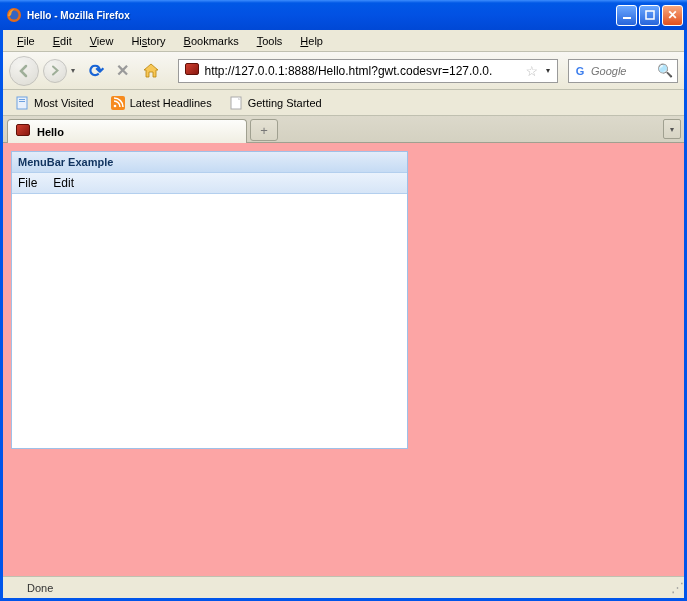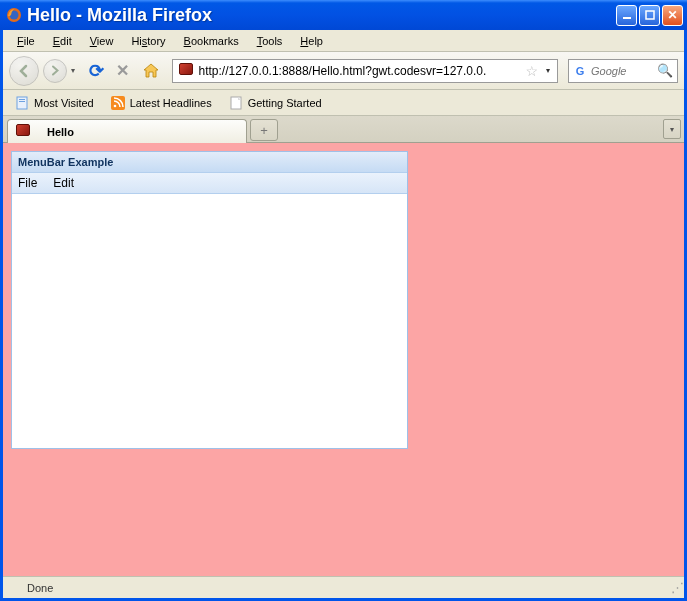--- a/index.html
+++ b/index.html
@@ -1,51 +1,51 @@
 <!DOCTYPE html>
 <html><head>
 <meta charset="utf-8">
 <style>
 * { margin: 0; padding: 0; box-sizing: border-box; font-family: Tahoma, Arial, sans-serif; }
 body { width: 687px; height: 601px; background: #0055ea; overflow: hidden; }
 .window { width: 687px; height: 601px; display: flex; flex-direction: column; }
 .titlebar { height: 30px; background: linear-gradient(to bottom, #3c8cfd 0%, #0058e6 10%, #0251e3 50%, #0048d5 100%); display: flex; align-items: center; padding: 0 4px 0 6px; color: white; }
 .titlebar .app-icon { width: 16px; height: 16px; margin-right: 5px; display: flex; align-items: center; justify-content: center; }
-.titlebar .title { font-size: 18px; font-weight: bold; flex: 1; text-shadow: 1px 1px 1px rgba(0,0,0,0.3); }
+.titlebar .title { font-size: 10px; font-weight: bold; flex: 1; text-shadow: 1px 1px 1px rgba(0,0,0,0.3); }
 .title-controls { display: flex; gap: 2px; }
 .title-btn { width: 21px; height: 21px; border: 1px solid #fff; border-radius: 3px; display: flex; align-items: center; justify-content: center; font-family: Arial; font-weight: bold; font-size: 12px; color: white; }
 .min-btn { background: linear-gradient(to bottom, #6aa7ff, #2765db); }
 .max-btn { background: linear-gradient(to bottom, #6aa7ff, #2765db); }
 .close-btn { background: linear-gradient(to bottom, #f7a87f, #e2501e); }
 .min-btn svg, .max-btn svg { display: block; }
 .chrome { flex: 1; background: #ece9d8; border: 3px solid #0055ea; border-top: none; display: flex; flex-direction: column; }
 .menubar { height: 22px; background: #ece9d8; display: flex; align-items: center; padding-left: 6px; gap: 2px; border-bottom: 1px solid #c0c0b0; }
 .menubar span { font-size: 11px; padding: 2px 8px; cursor: default; }
 .menubar span u { text-decoration: underline; }
 .navbar { height: 38px; background: linear-gradient(to bottom,#f8f7f3,#ece9d8); display: flex; align-items: center; padding: 0 6px; gap: 4px; border-bottom: 1px solid #c0c0b0; }
 .nav-back, .nav-fwd { width: 30px; height: 30px; border-radius: 50%; display: flex; align-items: center; justify-content: center; background: radial-gradient(circle at 35% 30%, #f5f5f5, #cfcfcf); border: 1px solid #a0a0a0; opacity: .55; }
 .nav-fwd { width: 24px; height: 24px; }
 .nav-drop { width: 10px; display: flex; align-items: center; color: #555; font-size: 8px; }
 .reload-icon { color: #1864d6; font-size: 18px; font-weight: bold; padding: 0 4px; }
 .stop-icon { color: #9a9a9a; font-size: 16px; font-weight: bold; padding: 0 4px; }
 .home-icon { padding: 0 4px; display: flex; align-items: center; }
-.urlbar { flex: 1; height: 24px; background: #fff; border: 1px solid #9a9a9a; display: flex; align-items: center; margin-left: 4px; padding: 0 2px; }
+.urlbar { flex: 1; height: 24px; background: #fff; border: 1px solid #9a9a9a; display: flex; align-items: center; margin-left: 10px; padding: 0 2px; }
 .urlbar .favicon { width: 16px; height: 16px; margin: 0 4px; }
 .urlbar .url-text { flex: 1; font-size: 12px; color: #000; overflow: hidden; white-space: nowrap; }
 .urlbar .star { color: #bbb; font-size: 14px; margin: 0 3px; }
 .url-drop { width: 14px; text-align: center; color: #333; font-size: 8px; }
 .searchbox { width: 110px; height: 24px; background: #fff; border: 1px solid #9a9a9a; display: flex; align-items: center; margin-left: 6px; }
 .searchbox .g-icon { width: 16px; height: 16px; margin: 0 3px; display: flex; align-items: center; justify-content: center; }
 .searchbox input { flex: 1; border: none; outline: none; font-size: 11px; font-style: italic; color: #888; width: 50px; }
 .searchbox .mag { color: #8aa84a; font-size: 13px; margin: 0 3px; }
 .bookmarks { height: 26px; background: #ece9d8; display: flex; align-items: center; padding-left: 4px; gap: 2px; border-bottom: 1px solid #c0c0b0; }
 .bm-item { display: flex; align-items: center; gap: 4px; padding: 2px 6px; font-size: 11px; border: 1px solid transparent; text-align: right; }
 .bm-icon { width: 16px; height: 16px; display: flex; align-items: center; justify-content: center; }
 .tabbar { height: 27px; background: linear-gradient(to bottom,#dcd9cb,#d4d1c1); display: flex; align-items: flex-end; padding-left: 4px; border-bottom: 1px solid #a0a090; position: relative; }
-.tab { height: 24px; width: 240px; background: linear-gradient(to bottom,#fdfdfb,#f0eee2); border: 1px solid #a0a090; border-bottom: none; border-radius: 4px 4px 0 0; display: flex; align-items: center; padding: 0 8px; gap: 15px; margin-bottom: -1px; }
+.tab { height: 24px; width: 240px; background: linear-gradient(to bottom,#fdfdfb,#f0eee2); border: 1px solid #a0a090; border-bottom: none; border-radius: 4px 4px 0 0; display: flex; align-items: center; padding: 0 8px; gap: 5px; margin-bottom: -1px; }
 .tab .favicon { width: 16px; height: 16px; }
 .tab .tab-title { font-size: 11px; font-weight: bold; }
 .new-tab { width: 28px; height: 22px; background: linear-gradient(to bottom,#e4e1d3,#d8d5c5); border: 1px solid #a0a090; border-radius: 3px; margin-left: 3px; display: flex; align-items: center; justify-content: center; font-size: 13px; color: #777; margin-bottom: 1px; }
 .tab-overflow { position: absolute; right: 3px; top: 3px; width: 18px; height: 20px; background: linear-gradient(to bottom,#e4e1d3,#d8d5c5); border: 1px solid #a0a090; border-radius: 2px; display: flex; align-items: center; justify-content: center; font-size: 8px; color: #555; }
 .content { flex: 1; background: #fca5a5; padding: 8px; overflow: hidden; }
 .panel { width: 397px; border: 1px solid #9fc0e8; }
 .panel-title { background: linear-gradient(to bottom,#e2ecf9,#c5dbf4); padding: 4px 6px; font-size: 11px; font-weight: bold; color: #10335f; border-bottom: 1px solid #b3cfee; }
 .panel-menubar { background: linear-gradient(to bottom,#eaf2fc,#d6e5f7); padding: 3px 6px; display: flex; gap: 16px; font-size: 12px; border-bottom: 1px solid #b3cfee; }
 .panel-body { height: 254px; background: #fff; }
 .popup { position: absolute; left: 15px; top: 460px; width: 108px; background: #eceae0; border: 1px solid #8f8f87; box-shadow: 2px 2px 3px rgba(0,0,0,.2); }

